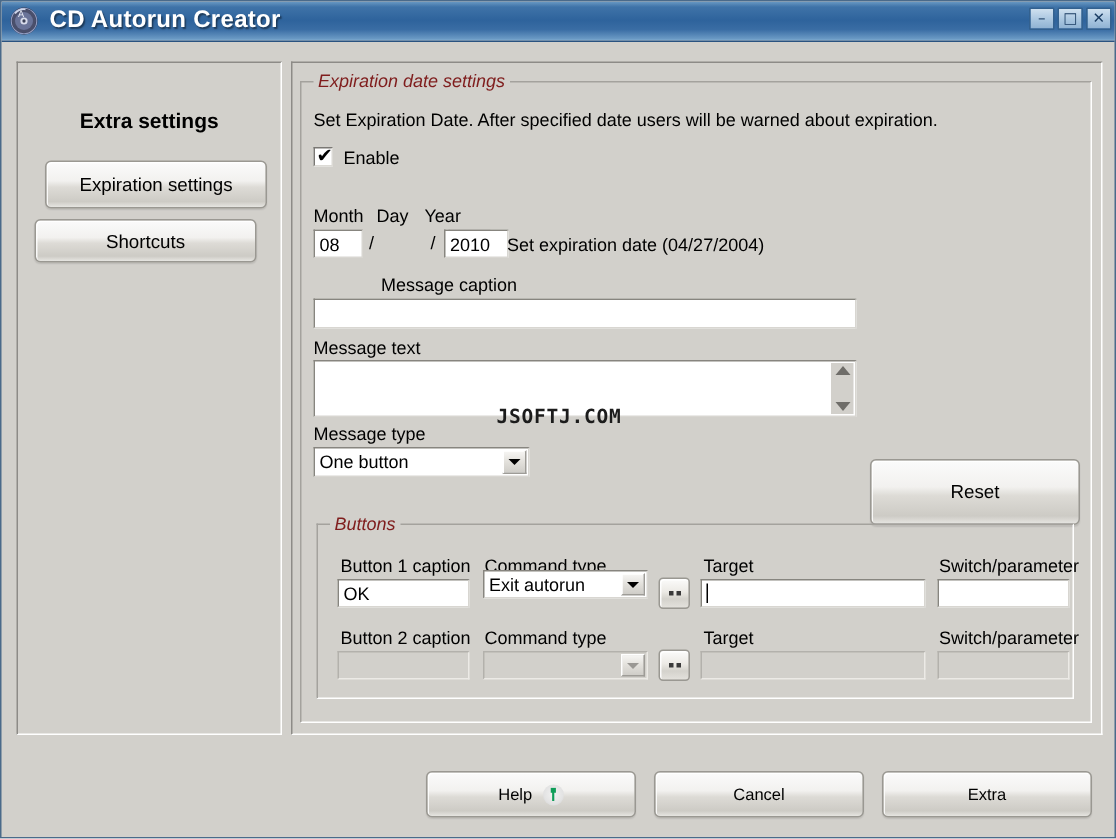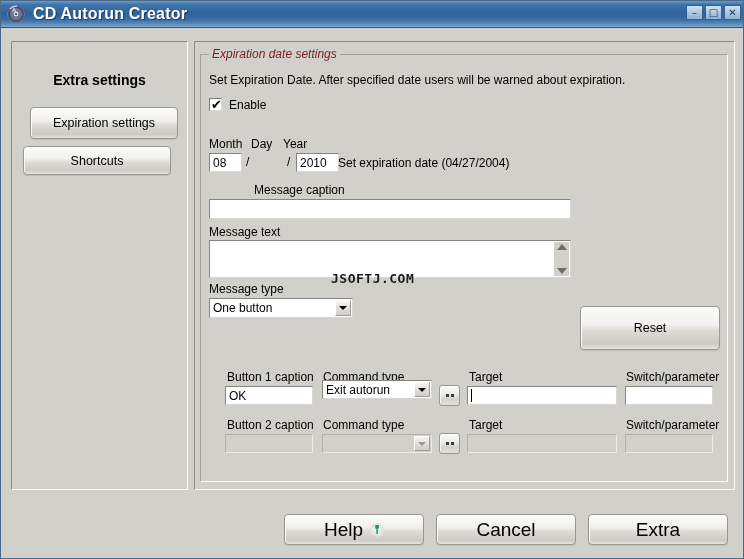--- a/index.html
+++ b/index.html
@@ -291,21 +291,21 @@
     color: #1c1c1c;
     letter-spacing: 0.5px;
     pointer-events: none;
   }
 
   
   #bottombar { position: absolute; left: 0; top: 500px; width: 744px; height: 59px; }
   .bigbtn {
     position: absolute;
     height: 31px;
-    font-size: 19px;
+    font-size: 11px;
   }
   #btn-help   { left: 283px; top: 513px; width: 140px; }
   #btn-cancel { left: 435px; top: 513px; width: 140px; }
   #btn-done   { left: 587px; top: 513px; width: 140px; }
   .helpicon {
     margin-left: 7px;
     width: 14px; height: 14px;
     border-radius: 50%;
     background: radial-gradient(circle at 50% 45%, #f2f2f2 0%, #e3e3e3 60%, #cfcfcf 100%);
     display: inline-flex;
@@ -396,20 +396,23 @@
     <span class="ctext">One button</span>
     <span class="carrow">
         <i></i>
       </span>
   </div>
 
   <div class="xpbtn" id="btn-reset">Reset</div>
 
   <div id="watermark">JSOFTJ.COM</div>
 
+  <div class="groupbox" id="gb-buttons">
+    <span class="gb-label">Buttons</span>
+  </div>
 
   <div class="lbl" style="left:226px; top:369px;">Button 1 caption</div>
   <div class="field" style="left:224px; top:385px; width:88px; height:19px;">OK</div>
 
   <div class="lbl" style="left:322px; top:369px;">Command type</div>
   <div class="combo" style="left:321px; top:379px; width:110px; height:19px;">
     <span class="ctext">Exit autorun</span>
     <span class="carrow">
         <i></i>
       </span>

